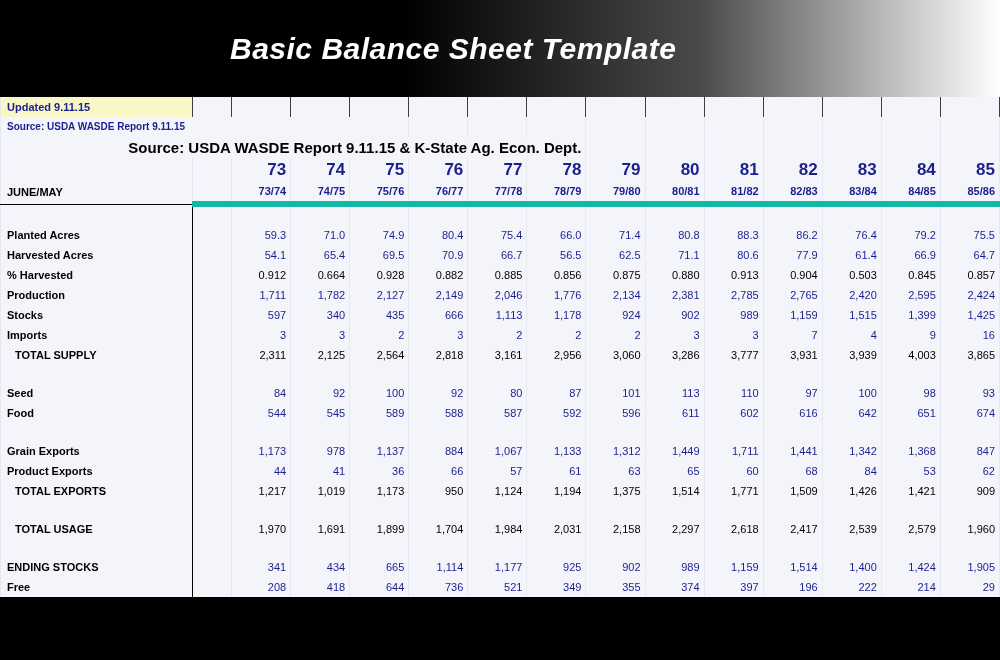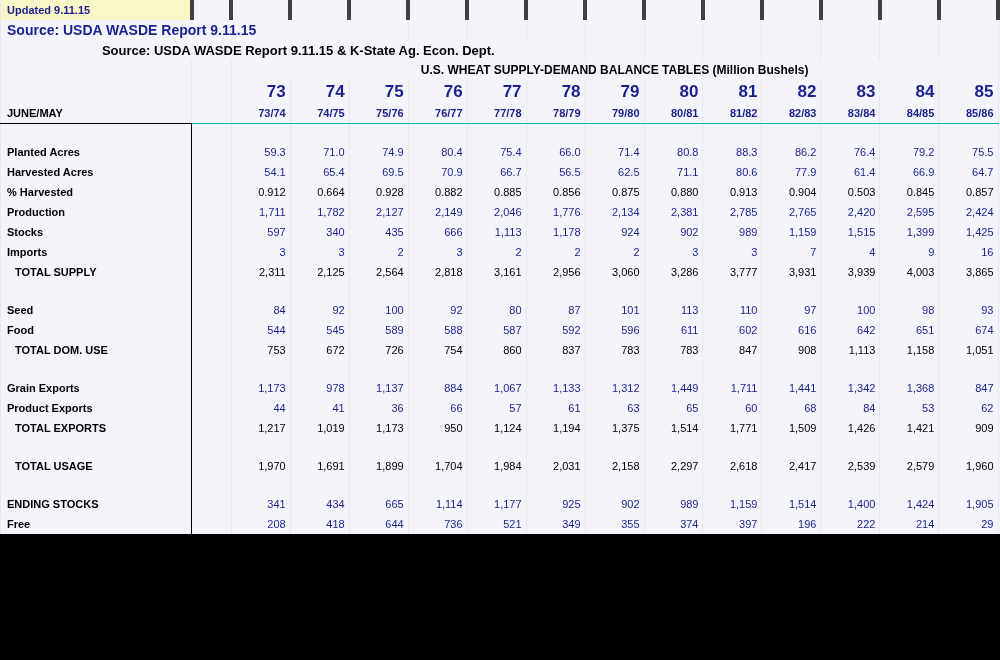--- a/index.html
+++ b/index.html
@@ -72,78 +72,81 @@
     width: 57px;
     text-align: right;
     color: #1a1f8e;
   }
   table.ss .val.black { color: #000; }
   table.ss .indent { padding-left: 14px; }
   
   tr.meta td {
     border-top: none;
     border-left: 1px solid #e7e8f1;
-    border-right: 4px solid #404040;
+    border-right: 1px solid #404040;
   }
   tr.meta .hl {
     background: #f9f6c8;
     color: #1a1f8e;
     font-weight: 700;
     font-size: 11px;
     text-align: left;
     padding-left: 6px;
   }
   tr.src1 td.first {
     color: #1a1f8e;
     font-weight: 700;
     text-align: left;
     padding-left: 6px;
-    font-size: 14px;
+    font-size: 10px;
   }
   tr.src2 td.first {
     color: #000;
     font-weight: 700;
-    text-align: center;
+    text-align: right;
     padding-left: 15px;
-    font-size: 13px;
+    font-size: 15px;
   }
   tr.title-row td {
     text-align: center;
     font-weight: 700;
     font-size: 12px;
     color: #000;
   }
   tr.yr th {
     font-weight: 700;
     text-align: right;
     font-size: 17px;
     color: #000;
   }
   tr.yr th.lbl { text-align: left; border-right: 1px solid #e7e8f1 !important; }
   tr.span th {
     font-weight: 700;
     text-align: center;
     font-size: 11px;
     color: #000;
-    border-bottom: 1px solid #14b8a6;
+    border-bottom: 6px solid #14b8a6;
   }
   tr.span th.lbl {
     text-align: left;
     border-bottom: 1px solid #000;
     border-right: 1px solid #e7e8f1 !important;
   }
   tr.blank td { height: 12px; }
   tr.blank td.lbl { border-right: 1px solid #000; }
   tr.data td.lbl { border-right: 1px solid #000; }
 </style>
 </head>
 <body>
 
 <div class="frame">
 
+  <div class="hero">
+    <h1>Basic Balance Sheet Template</h1>
+  </div>
 
   <div class="sheet">
     <table class="ss">
       <colgroup>
         <col style="width:185px">
           <col style="width:38px">
         <col style="width:57px">
           <col style="width:57px">
           <col style="width:57px">
           <col style="width:57px">
@@ -191,25 +194,20 @@
       </tr>
       <tr class="src2">
         <td class="first" colspan="8">Source:  USDA WASDE Report 9.11.15 &amp; K-State Ag. Econ. Dept.</td>
         <td></td>
             <td></td>
             <td></td>
             <td></td>
             <td></td>
             <td></td>
             <td></td>
-      </tr>
-      <tr class="title-row">
-        <td></td>
-            <td class="gap"></td>
-        <td colspan="13">U.S. WHEAT SUPPLY-DEMAND BALANCE TABLES (Million Bushels)</td>
       </tr>
 
       <tr class="yr" id="yr-row">
             <th class="lbl"></th>
             <th class="gap"></th>
             <th class="val">73</th>
             <th class="val">74</th>
             <th class="val">75</th>
             <th class="val">76</th>
             <th class="val">77</th>
@@ -422,37 +420,20 @@
             <td class="val">587</td>
             <td class="val">592</td>
             <td class="val">596</td>
             <td class="val">611</td>
             <td class="val">602</td>
             <td class="val">616</td>
             <td class="val">642</td>
             <td class="val">651</td>
             <td class="val">674</td>
           </tr>
-          <tr class="data">
-            <td class="lbl indent">TOTAL DOM. USE</td>
-            <td class="gap"></td>
-            <td class="val black">753</td>
-            <td class="val black">672</td>
-            <td class="val black">726</td>
-            <td class="val black">754</td>
-            <td class="val black">860</td>
-            <td class="val black">837</td>
-            <td class="val black">783</td>
-            <td class="val black">783</td>
-            <td class="val black">847</td>
-            <td class="val black">908</td>
-            <td class="val black">1,113</td>
-            <td class="val black">1,158</td>
-            <td class="val black">1,051</td>
-          </tr>
           <tr class="blank">
             <td class="lbl"></td>
             <td class="gap"></td>
             <td class="val"></td>
             <td class="val"></td>
             <td class="val"></td>
             <td class="val"></td>
             <td class="val"></td>
             <td class="val"></td>
             <td class="val"></td>

